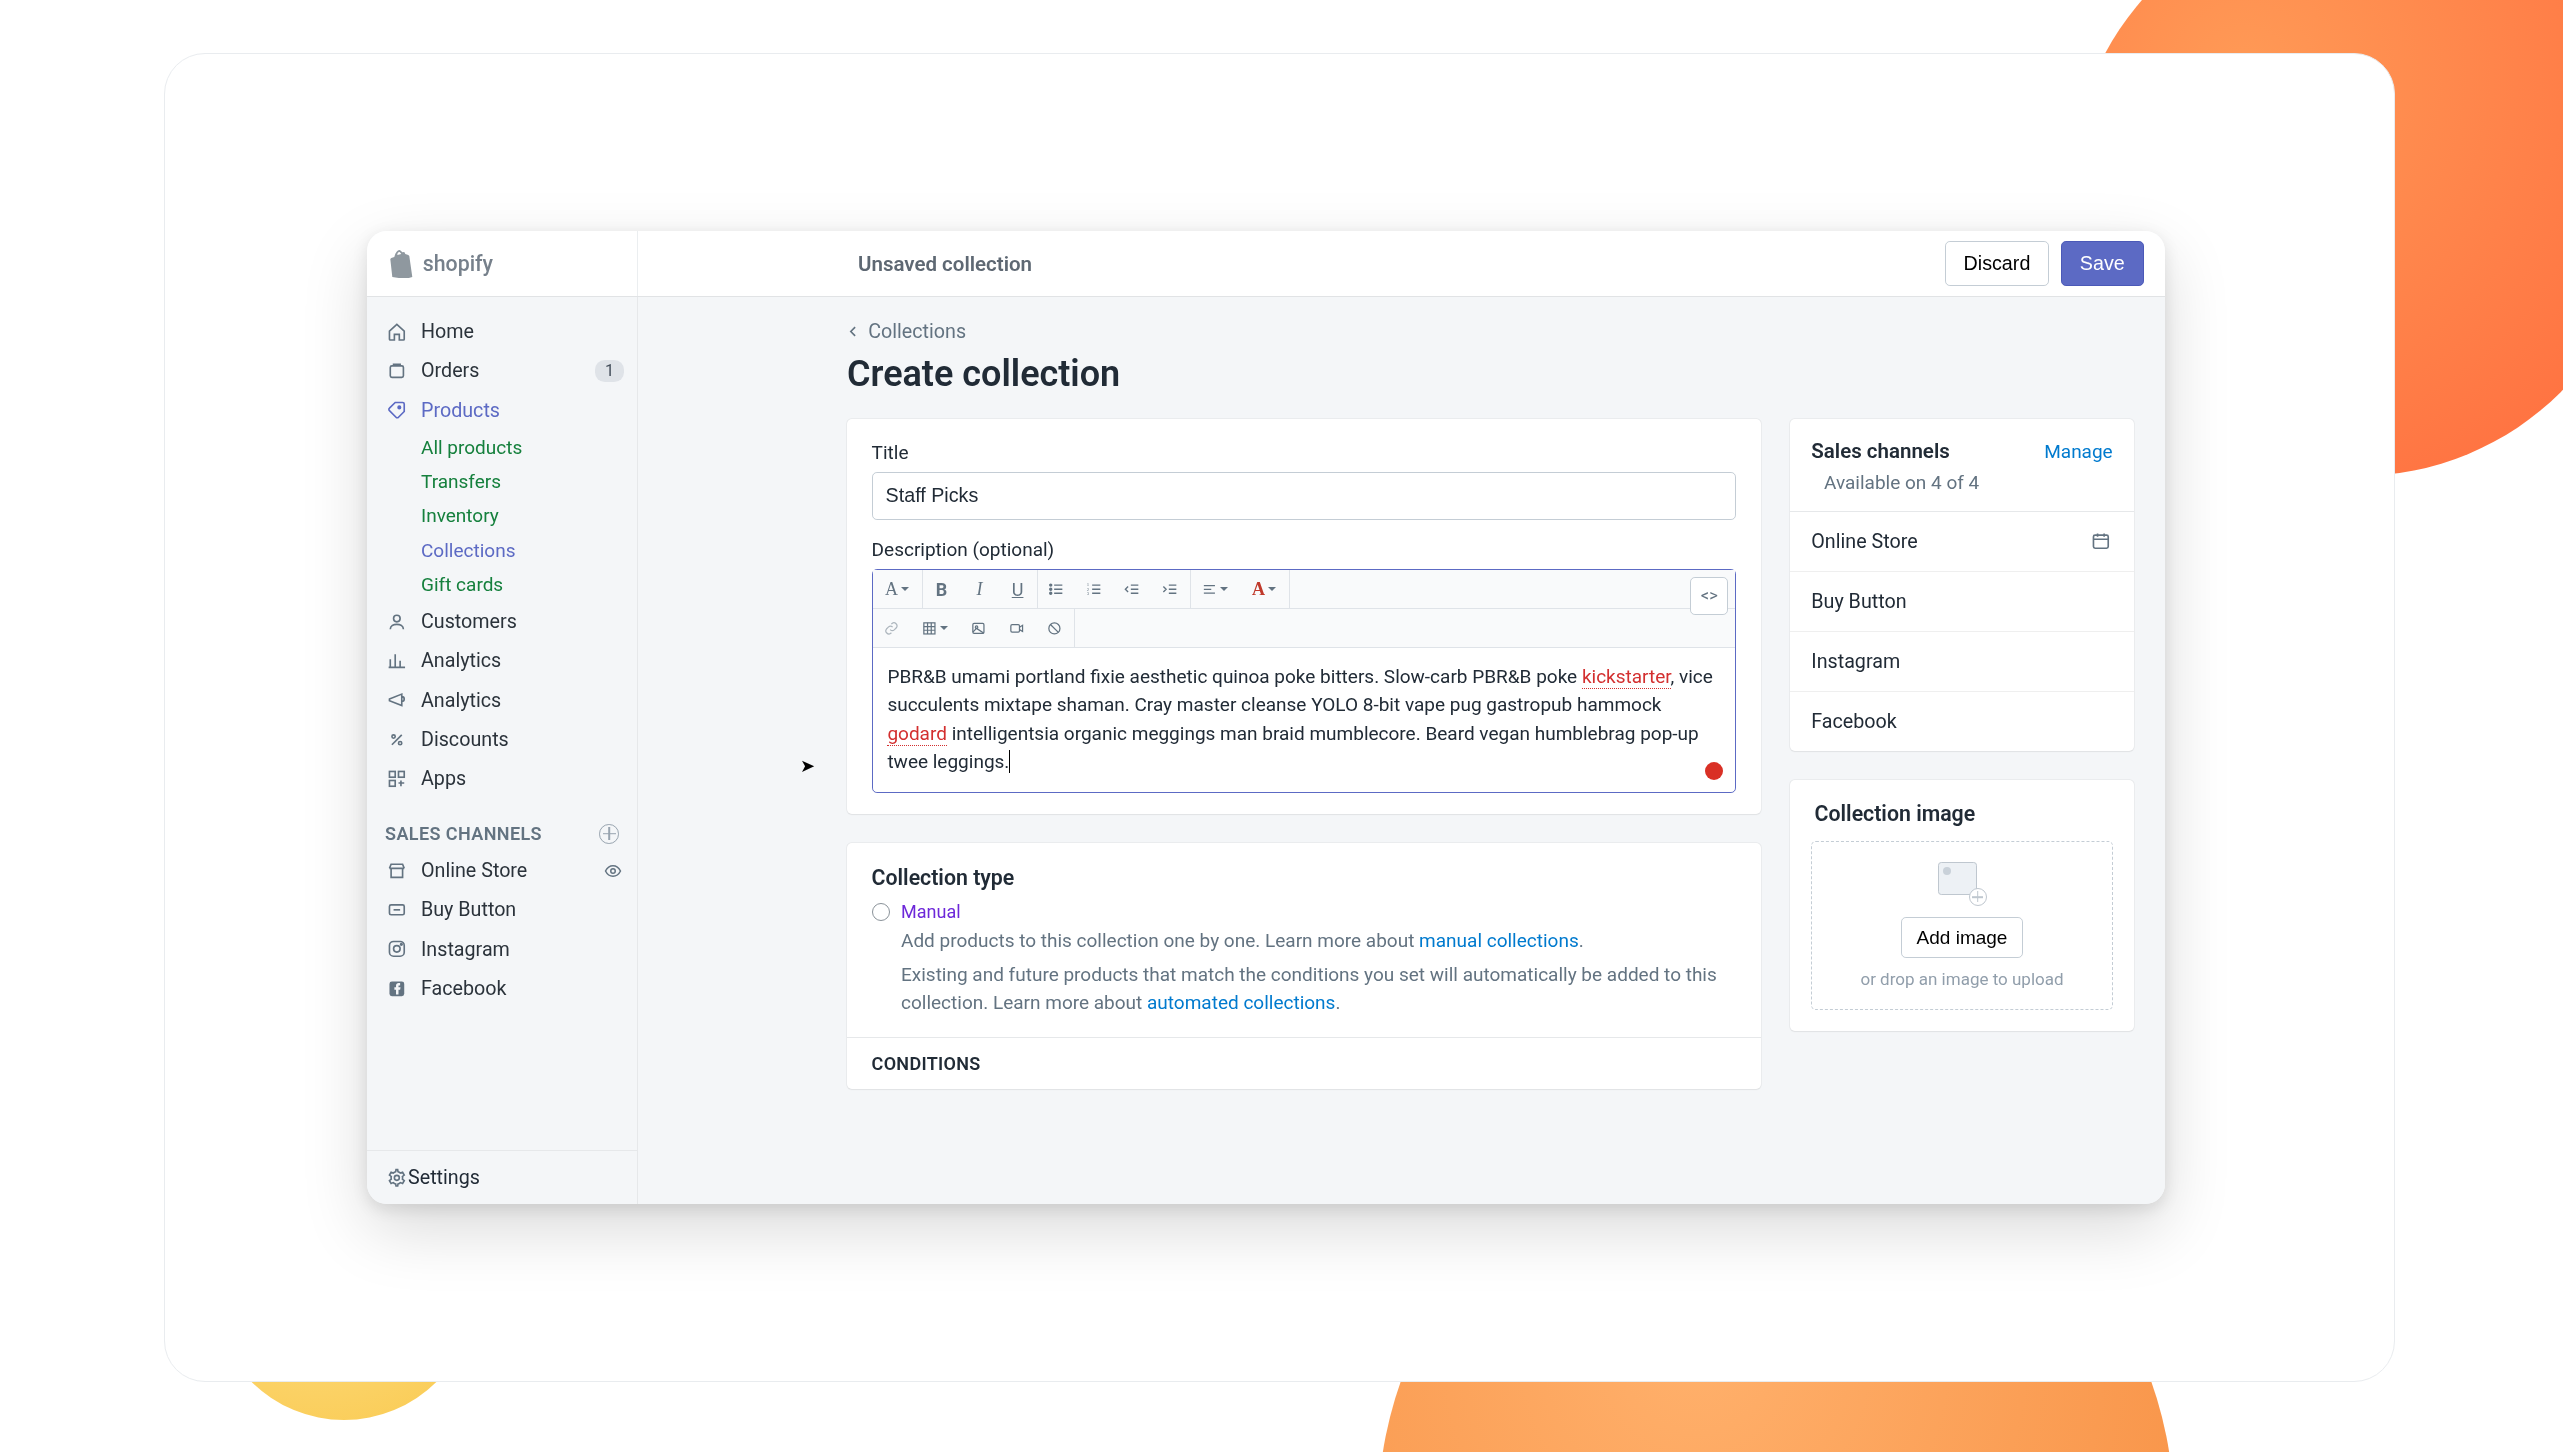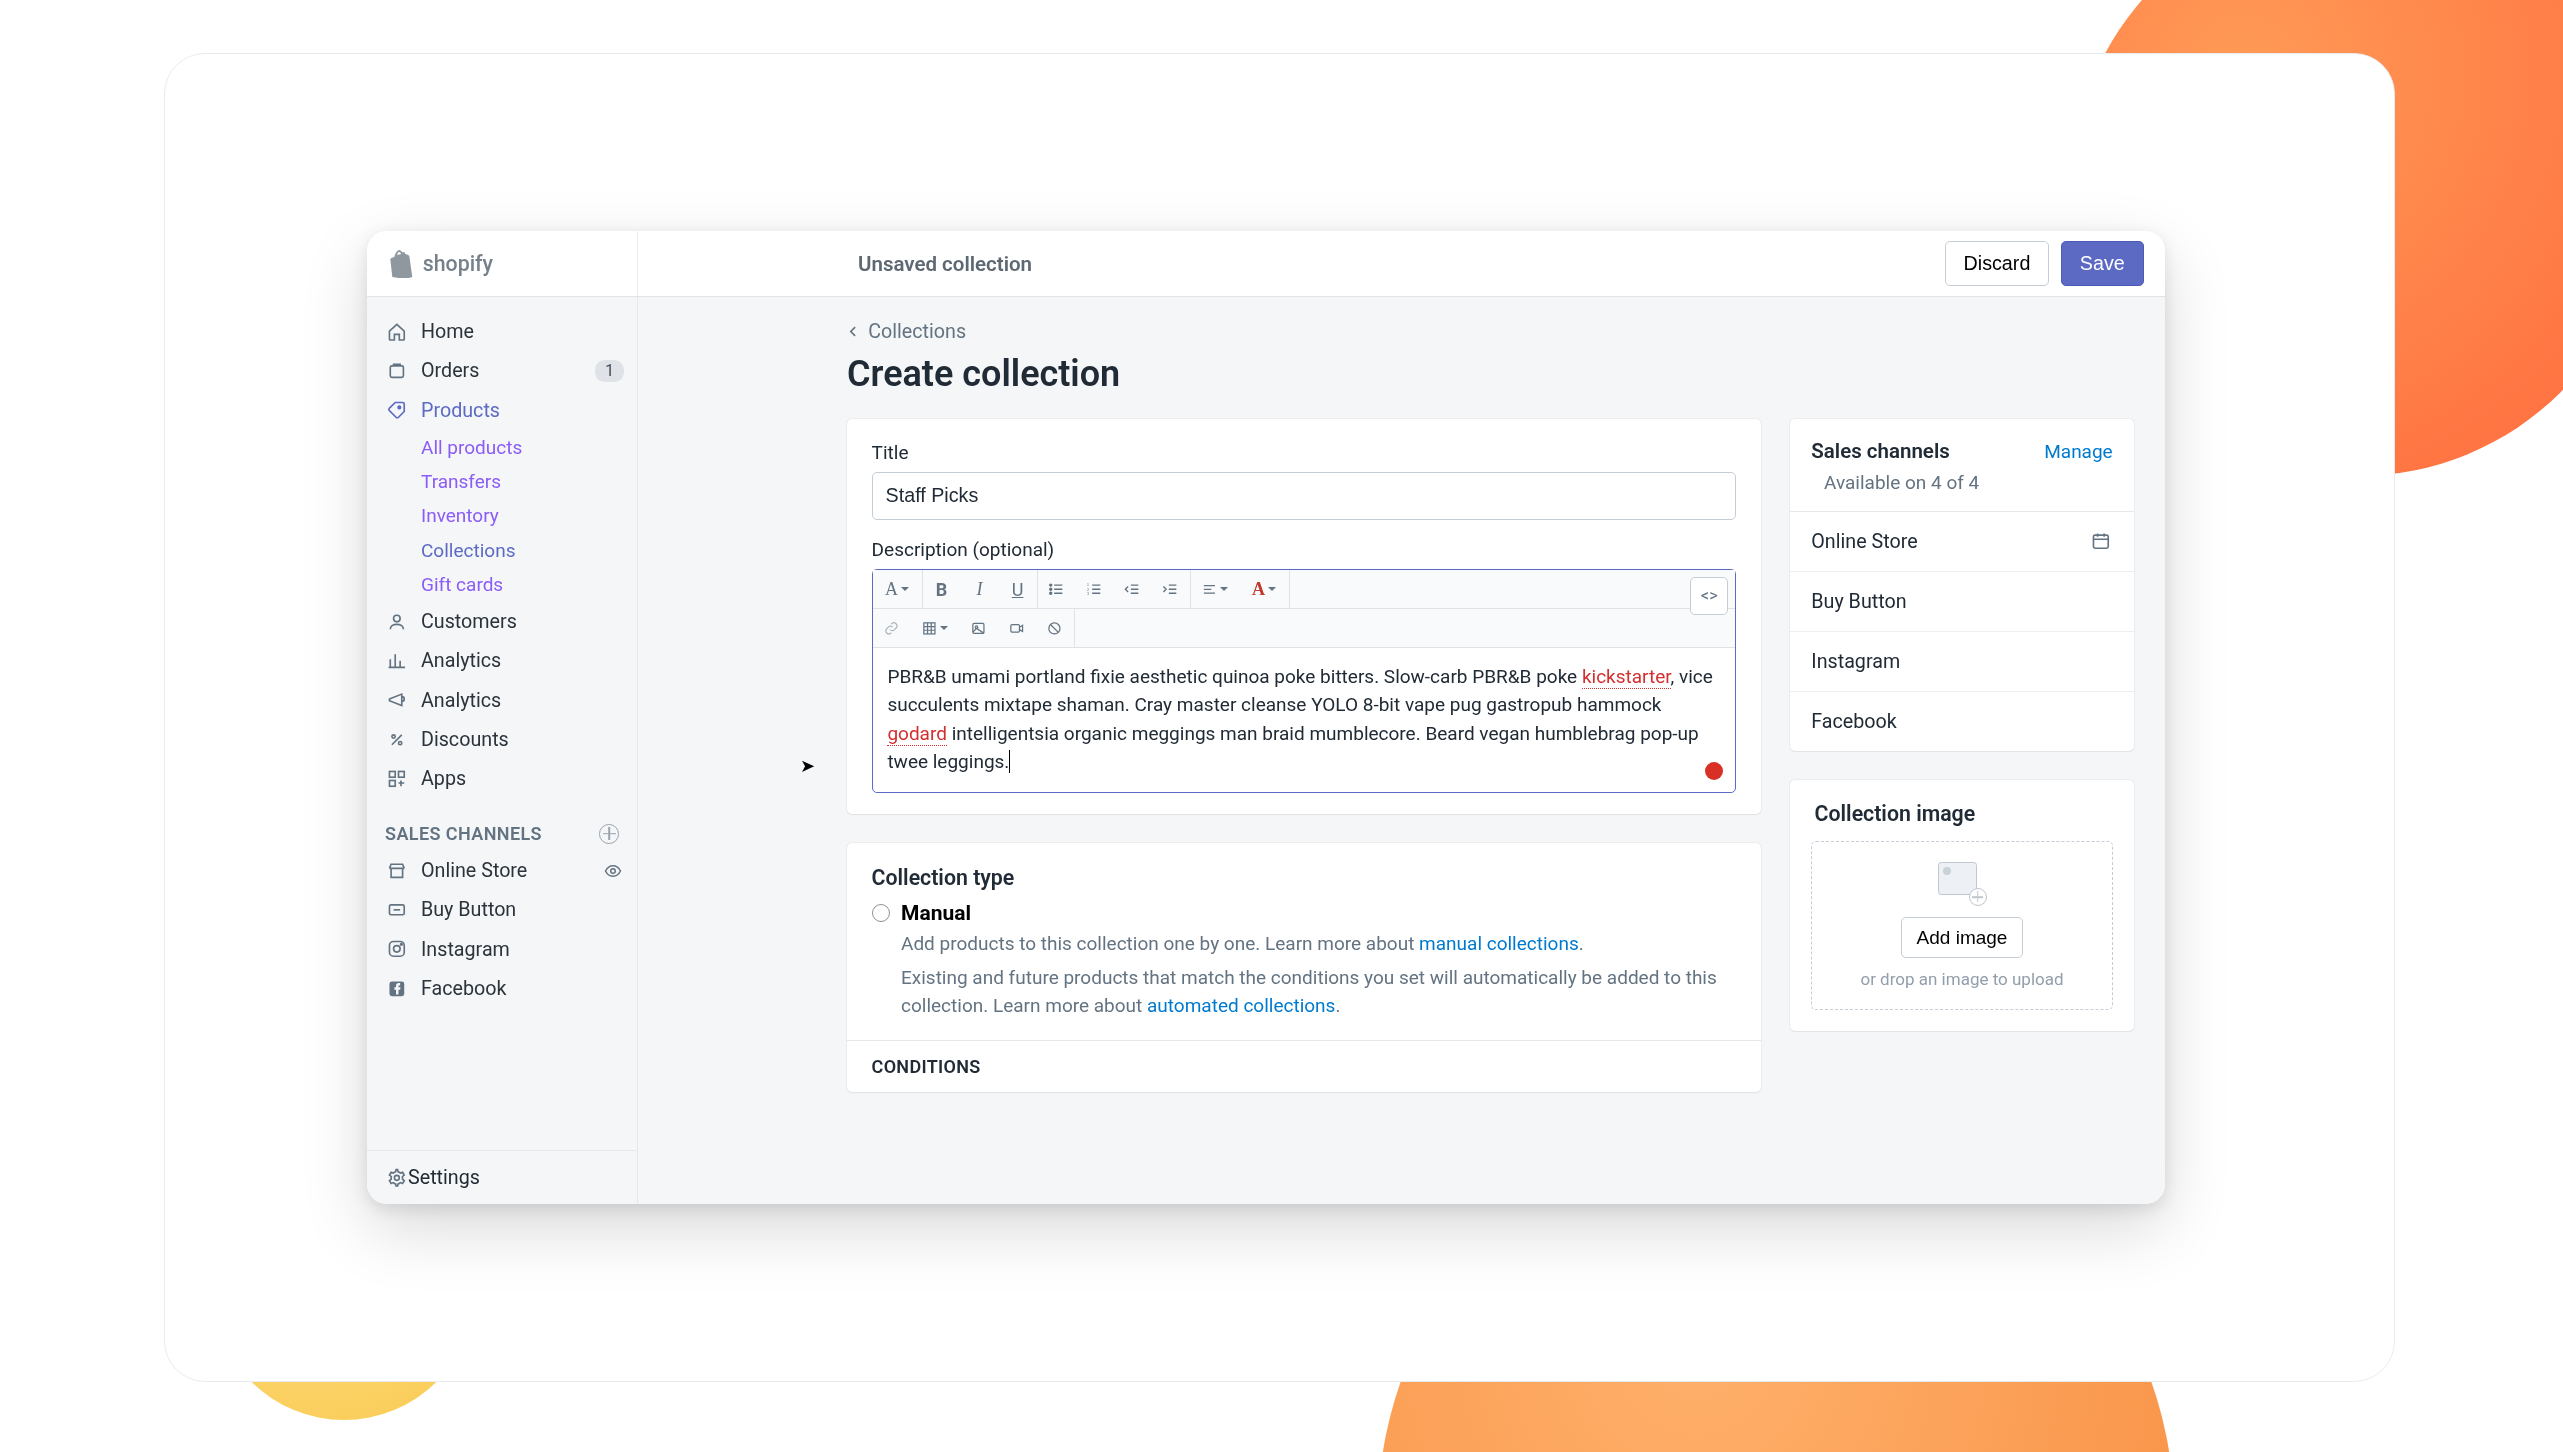--- a/index.html
+++ b/index.html
@@ -98,21 +98,21 @@
   .nav-item .lbl { flex:1;}
   .nav-item.selected { color:#5c6ac4;}
   .nav-icon { width:23px; height:23px; display:flex; align-items:center; justify-content:center; color:#637381;}
   .nav-item.selected .nav-icon { color:#5c6ac4;}
   .nav-badge {
     background:#dfe3e8; border-radius:9.8px; font-size:16.4px;
     padding:1.6px 9.8px; color:#454f5b;
   }
   .nav-sub { padding-left: 54px; }
   .nav-sub a {
-    display:block; padding:5.7px 0; color:#8b5cf6; cursor:pointer; font-size:19px;
+    display:block; padding:5.7px 0; color:#15803d; cursor:pointer; font-size:19px;
   }
   .nav-sub a.active { color:#5c6ac4;}
   .nav-header {
     padding: 24.6px 18px 6.6px 18px;
     display:flex; align-items:center; justify-content:space-between;
     font-size:18px; letter-spacing:0.4px; color:#637381; font-weight:600;
   }
   .nav-header .add-icon{ width:19.7px; height:19.7px; border:1.6px solid #98a4af; border-radius:50%; position:relative; color:#98a4af;}
   .nav-header .add-icon::before,.nav-header .add-icon::after{content:"";position:absolute;background:#98a4af;}
   .nav-header .add-icon::before{left:50%;top:2.5px;bottom:2.5px;width:1.6px;transform:translateX(-50%);}
@@ -175,21 +175,21 @@
     position:absolute; right:6.6px; top:6.6px;
     width:38px;height:38px;display:flex;align-items:center;justify-content:center;
     border:0.8px solid #c4cdd5;border-radius:4.9px;background:#fff;color:#637381;font-size:16.4px;cursor:pointer;
   }
   .rec-dot{position:absolute;right:11.5px;bottom:11.5px;width:18px;height:18px;border-radius:50%;background:#d93025;}
 
   .card-title{font-size:21.3px;font-weight:600;padding:21.3px 24.6px 0 24.6px;color:#212b36;}
   .radio-row{display:flex;align-items:center;gap:11.5px;padding:11.5px 24.6px 0 24.6px;}
   .radio{width:18px;height:18px;border:1.6px solid #8a9299;border-radius:50%;display:inline-flex;align-items:center;justify-content:center;flex-shrink:0;}
   .radio.checked::after{content:"";width:9.8px;height:9.8px;border-radius:50%;background:#5c6ac4;}
-  .radio-label{font-size:21px;color:#000000;font-weight:bold;}
+  .radio-label{font-size:18px;color:#6d28d9;}
   .help-text{font-size:19px;color:#637381;padding:4.9px 24.6px 0 54px;line-height:1.5;}
   .help-text a{color:#007ace;text-decoration:none;cursor:pointer;}
   .conditions-hdr{border-top:0.8px solid #e6e8ea;margin-top:19.7px;padding:14.8px 24.6px 0 24.6px;font-size:18px;font-weight:600;letter-spacing:0.3px;color:#212b36;}
 
   
   .sc-header{display:flex;align-items:center;justify-content:space-between;padding:19.7px 21.3px 8.2px 21.3px;}
   .sc-header .h{font-weight:600;font-size:20.5px;}
   .sc-header .link{color:#007ace;font-size:19px;cursor:pointer;}
   .sc-sub{padding:0 21.3px 16.4px 34px;font-size:19px;color:#637381;}
   .channel-list{border-top:0.8px solid #e6e8ea;}

